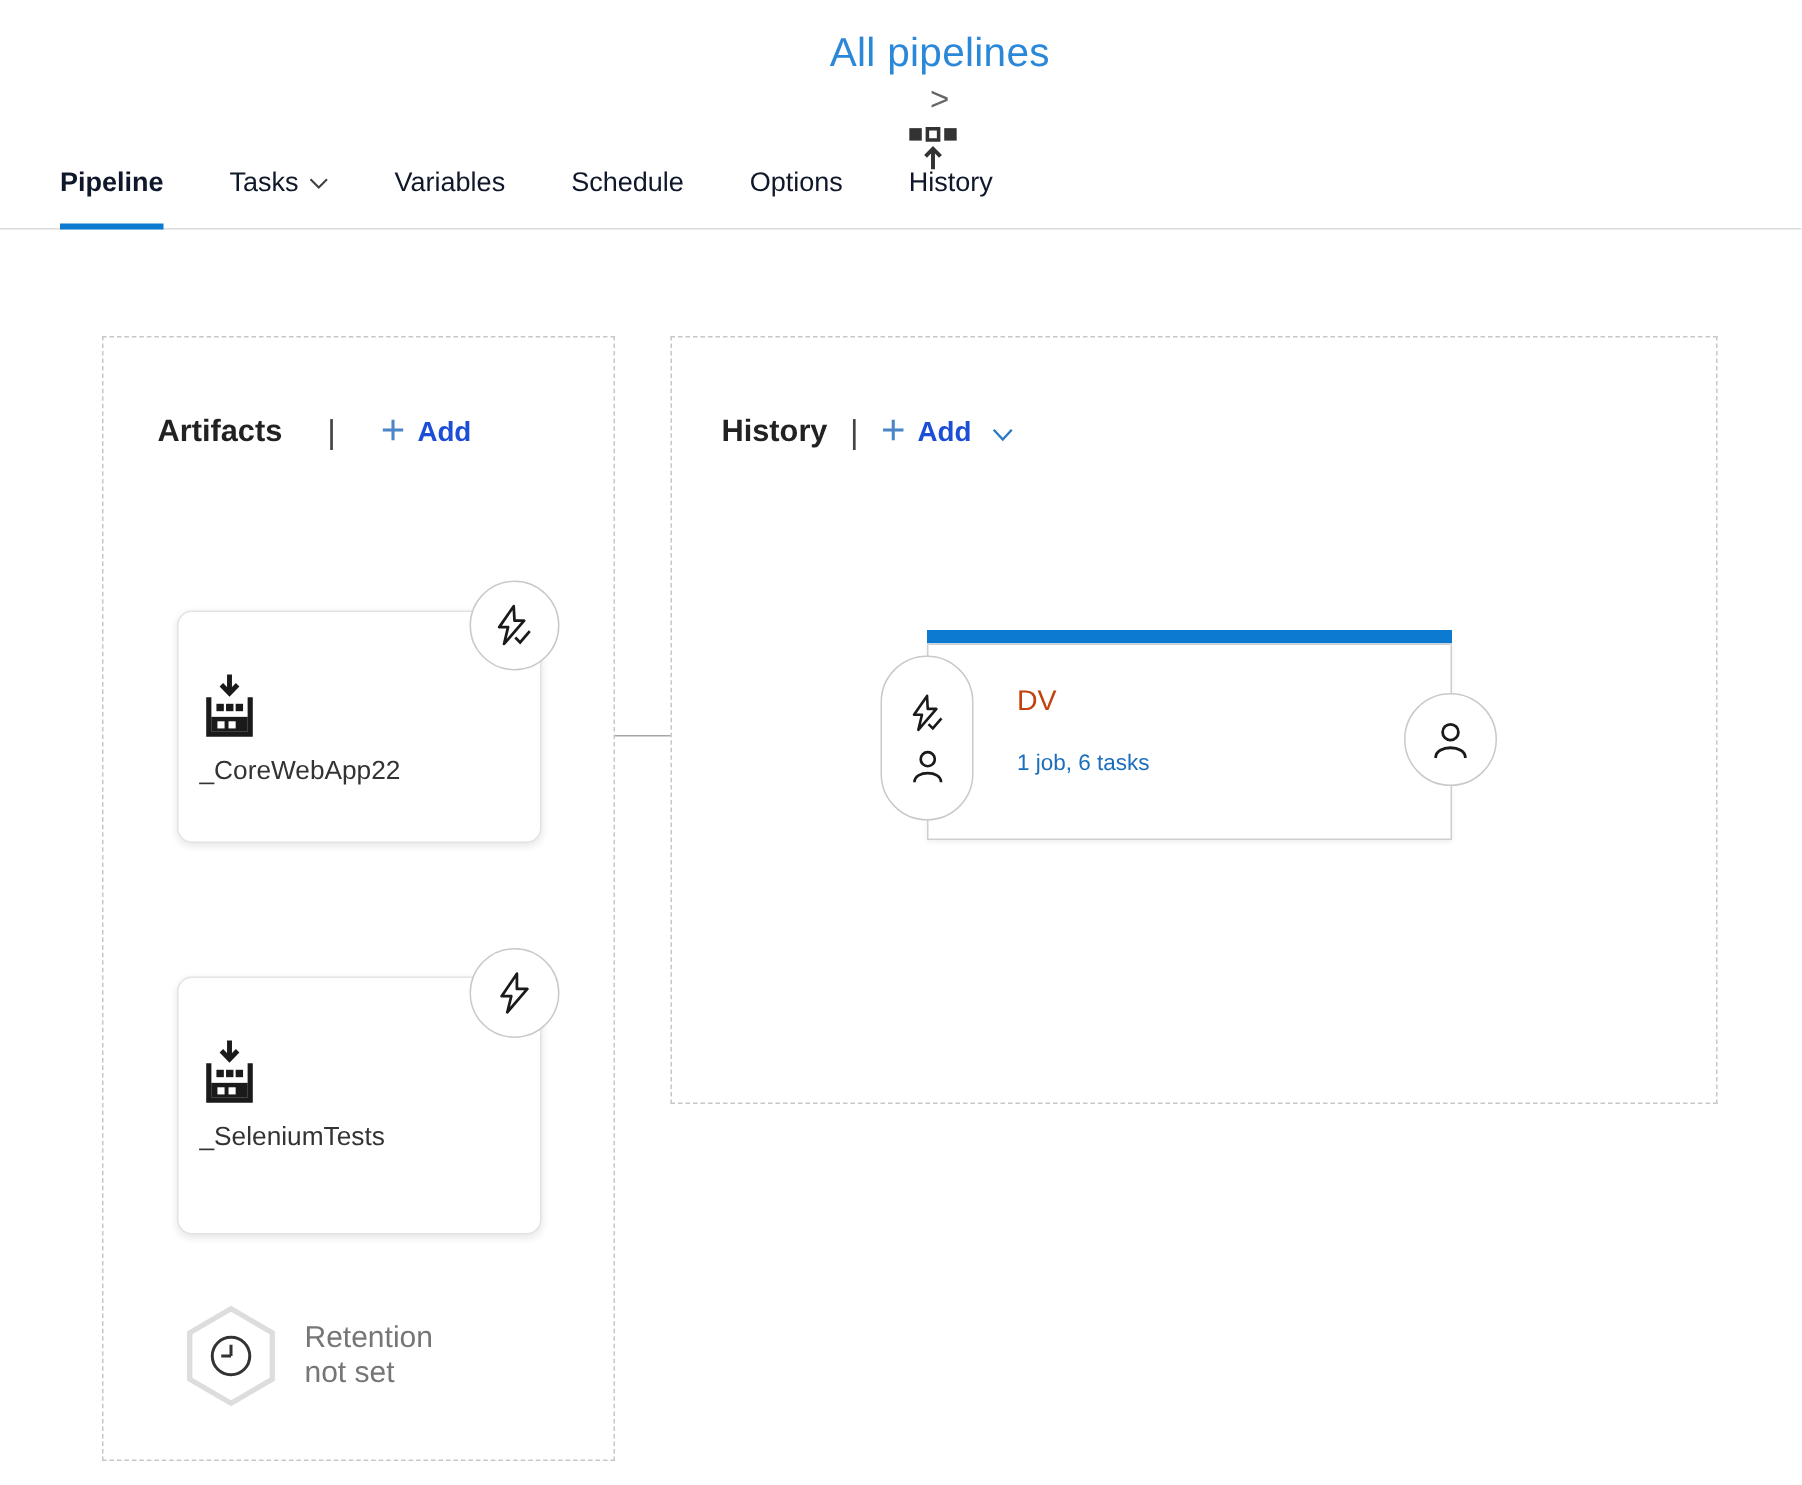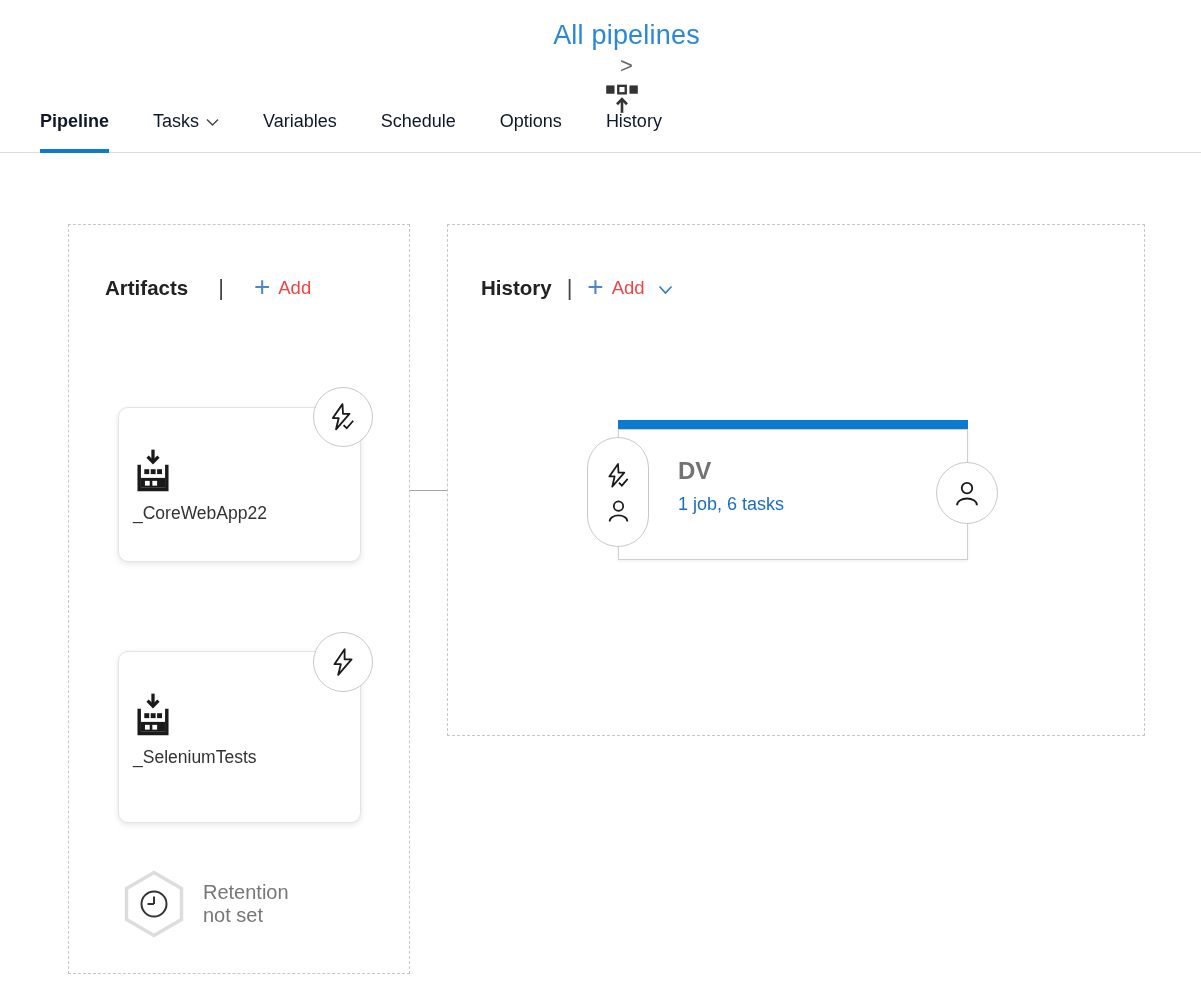--- a/index.html
+++ b/index.html
@@ -46,21 +46,21 @@
     position: absolute; display: flex; align-items: center; gap: 13px;
   }
   .panel-artifacts .panel-header { left: 36px; top: 50px; gap: 28px; }
   .panel-stages   .panel-header { left: 33px; top: 50px; }
   .panel-title { font-size: 20.5px; font-weight: 700; color: #222222; }
   .panel-sep { font-size: 22px; color: #444444; font-weight: 300; margin: 0 2px; }
   .add-btn {
     display: flex; align-items: center; gap: 8px; cursor: pointer; background: none; border: none;
   }
   .plus-glyph { color: #4a86c8; font-size: 28px; font-weight: 300; line-height: 20px; margin-top: -3px; }
-  .add-label { color: #ef4444; font-size: 18.5px; font-weight: 400; }
+  .add-label { color: #1d4ed8; font-size: 18.5px; font-weight: 700; }
 
   
   .artifact-card {
     position: absolute; left: 49px; width: 243px; height: 155px;
     background: #ffffff; border: 1px solid #e3e3e3; border-radius: 10px;
     box-shadow: 0 2px 6px rgba(0,0,0,0.10);
     padding: 40px 0 0 14px; cursor: pointer; z-index: 1;
   }
   .artifact-card.card-1 { top: 182px; }
   .artifact-card.card-2 { top: 426px; height: 172px; }
@@ -88,22 +88,22 @@
   .stage-bar {
     position: absolute; left: 170px; top: 195px; width: 350px; height: 9px;
     background: #0c7ad1; z-index: 1;
   }
   .stage-card {
     position: absolute; left: 170px; top: 204px; width: 350px; height: 131px;
     background: #ffffff; border: 1px solid #cfcfcf;
     box-shadow: 0 1px 3px rgba(0,0,0,0.07);
     padding: 27px 0 0 59px; cursor: pointer; z-index: 1;
   }
-  .stage-name { display: block; font-size: 24px; font-weight: 700; color: #737373; }
-  .stage-summary { display: inline-block; margin-top: 9px; font-size: 18px; color: #1b6ebe; cursor: pointer; }
+  .stage-name { display: block; font-size: 19px; font-weight: 400; color: #c2410c; }
+  .stage-summary { display: inline-block; margin-top: 21px; font-size: 15px; color: #1b6ebe; cursor: pointer; }
 
   .stage-pill {
     position: absolute; left: 139px; top: 212px; width: 62px; height: 110px;
     background: #ffffff; border: 1.5px solid #c9c9c9; border-radius: 31px;
     display: flex; flex-direction: column; align-items: center; justify-content: center; gap: 9px;
     cursor: pointer; z-index: 3;
   }
   .stage-approver {
     position: absolute; left: 488px; top: 237px; width: 62px; height: 62px;
     background: #ffffff; border: 1.5px solid #c9c9c9; border-radius: 50%;

